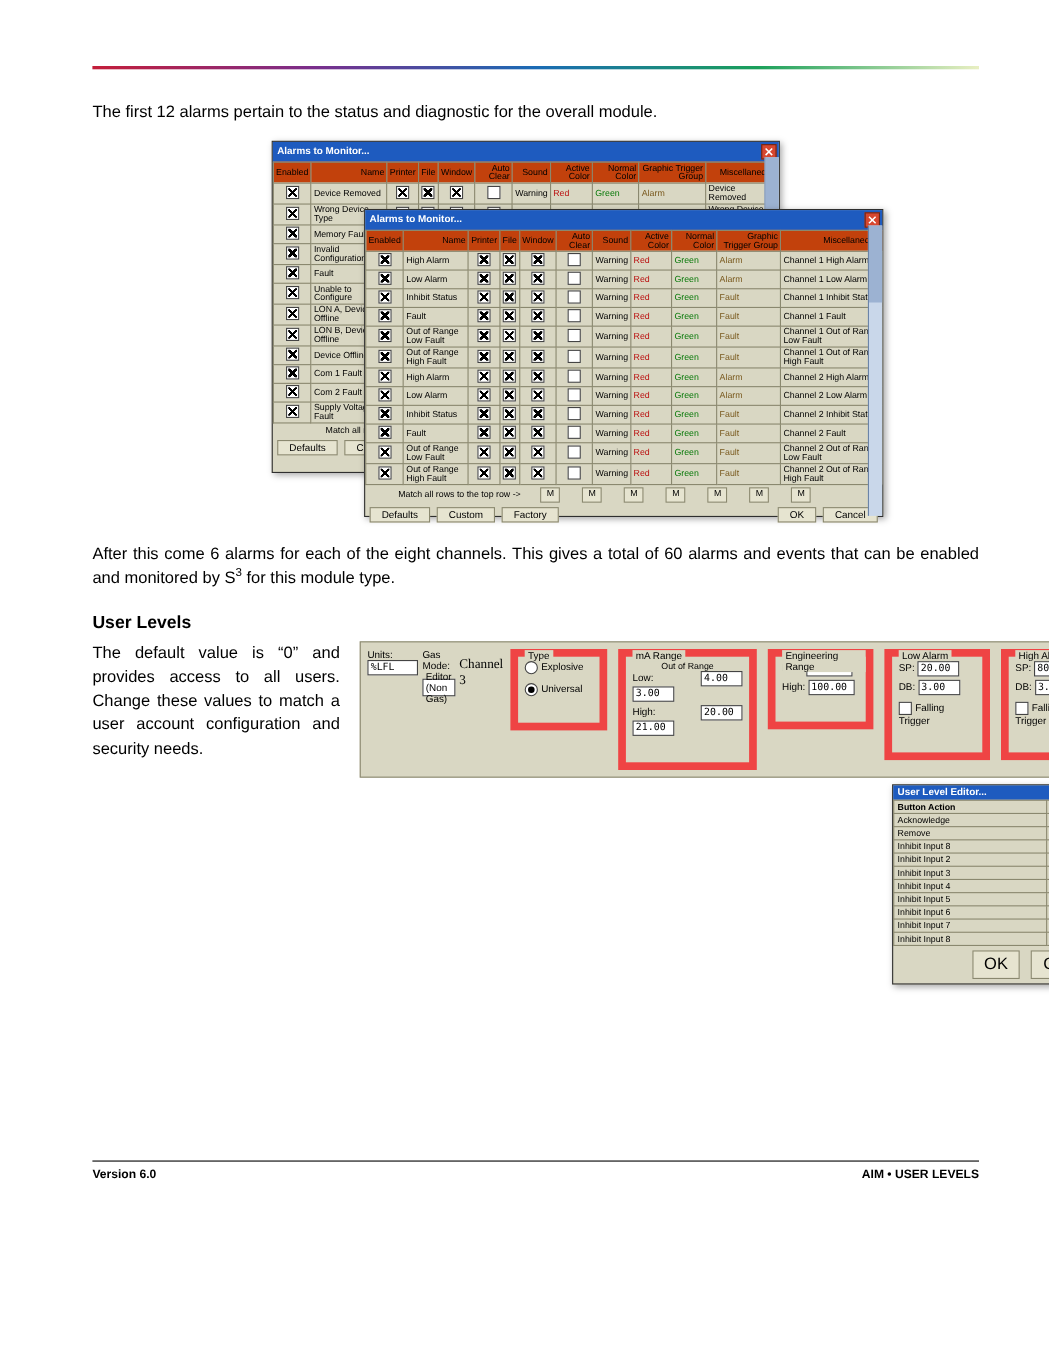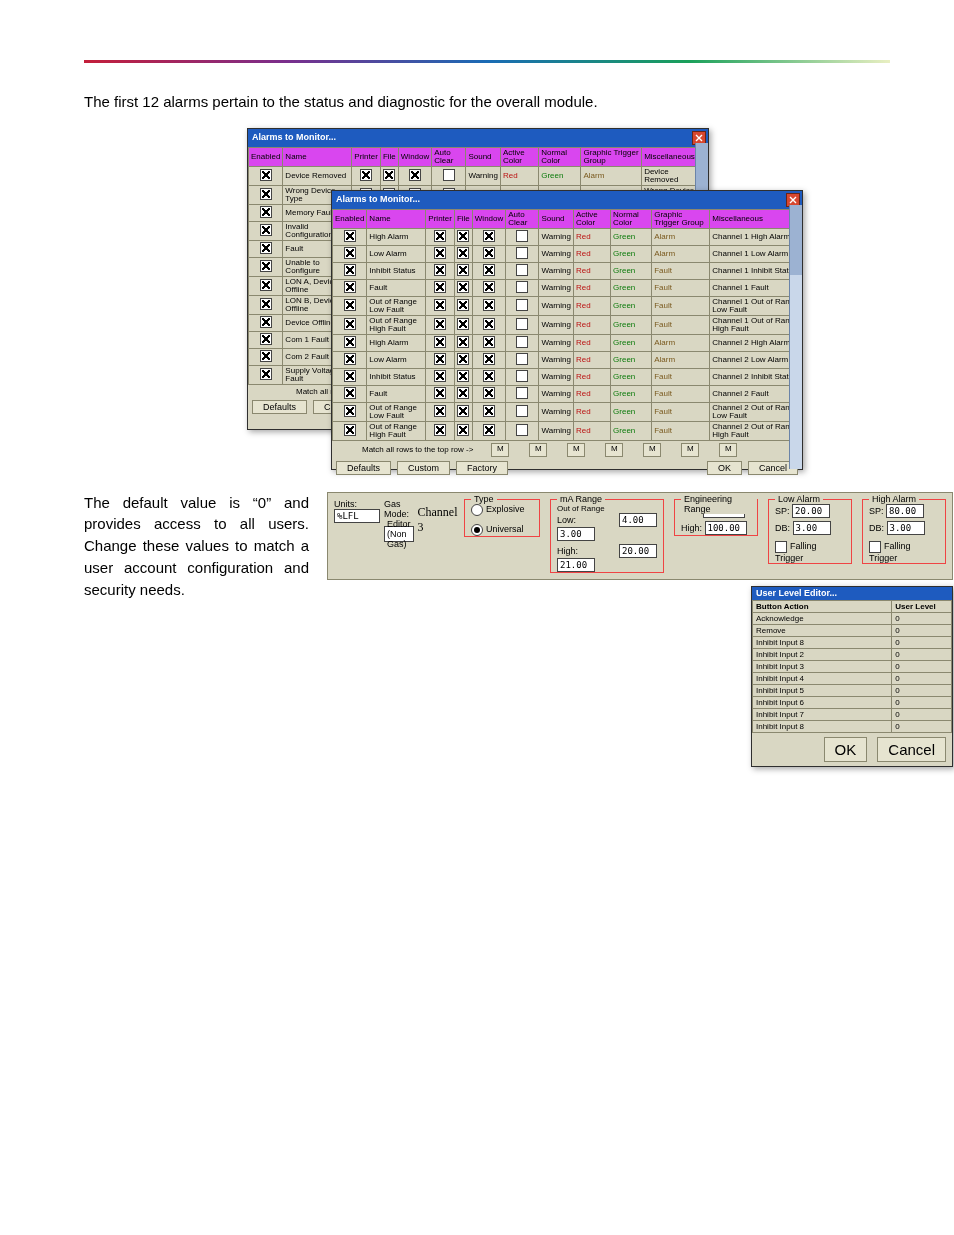--- a/index.html
+++ b/index.html
@@ -12,21 +12,21 @@
   sup{font-size:.7em}
   h2{font:900 16px/1 Arial,sans-serif;margin:22px 0 8px}
   .figwrap{margin:14px 0 18px;text-align:center}
   .fig{display:inline-block;position:relative;width:480px;text-align:left}
   .win{position:absolute;background:#d9d7c3;border:1px solid #2f2f2f;box-shadow:2px 2px 6px rgba(0,0,0,.35)}
   .tbar{background:#1e5bbf;color:#fff;font:700 9px/1 Arial;display:flex;align-items:center;justify-content:space-between;padding:2px 2px 2px 4px}
   .closebox{width:12px;height:12px;background:#d7472f;display:flex;align-items:center;justify-content:center;border:1px solid #6a2416}
   .closebox svg{width:8px;height:8px}
   table.alarms{width:100%;border-collapse:collapse;font:8px/1 Arial;color:#000}
   table.alarms th,table.alarms td{border:1px solid #8a886f;padding:1px 2px;background:#d9d7c3;vertical-align:middle}
-  table.alarms th{font-weight:400;background:#d946ef;text-align:left}
+  table.alarms th{font-weight:400;background:#c2410c;text-align:right}
   .cb{width:10px;height:10px;border:1px solid #444;background:#fff;display:inline-block;position:relative}
   .cb.on::after{content:"";position:absolute;inset:1px;background:linear-gradient(135deg,transparent 40%,#000 40%,#000 60%,transparent 60%),linear-gradient(45deg,transparent 40%,#000 40%,#000 60%,transparent 60%)}
   .red{color:#b11}
   .grn{color:#0a7a0a}
   .br{color:#7a5a1f}
   .btnrow{display:flex;gap:6px;font:9px Arial;padding:4px}
   .wbtn{border:1px solid #8a886f;background:#e6e4d0;padding:1px 10px}
   .mbtn{border:1px solid #8a886f;background:#e6e4d0;width:16px;height:12px;font:8px Arial;text-align:center}
   .scroll{position:absolute;right:0;top:14px;bottom:0;width:12px;background:#c9d7ea;border-left:1px solid #6b84a8}
   .scroll::before{content:"";position:absolute;top:0;left:0;right:0;height:70px;background:#9cb2d2}
@@ -35,21 +35,21 @@
   .panel{flex:1}
   .cfg{background:#d9d7c3;border:1px solid #8a886f;padding:6px;font:9px Arial;color:#000;position:relative}
   .cfgrow{display:flex;align-items:flex-start;gap:10px}
   .cfgcol{display:flex;flex-direction:row;gap:4px}
   .lbl{font:9px Arial}
   .inp{border:1px solid #444;background:#fff;padding:0 2px;height:12px;display:inline-flex;align-items:center;font:9px monospace}
   .sel{border:1px solid #444;background:#fff;height:14px;display:inline-flex;align-items:center;padding:0 2px;font:9px Arial}
   .radio{width:10px;height:10px;border:1px solid #444;border-radius:50%;background:#fff;display:inline-block;vertical-align:middle;margin-right:3px;position:relative}
   .radio.on::after{content:"";position:absolute;inset:2px;border-radius:50%;background:#000}
   .chk{width:10px;height:10px;border:1px solid #444;background:#fff;display:inline-block;vertical-align:middle;margin-right:3px}
-  .group{border:1px solid #ef4444;padding:4px 6px 0;position:relative}
+  .group{border:7px solid #ef4444;padding:4px 6px 24px;position:relative}
   .group>legend{position:absolute;top:-6px;left:6px;background:#d9d7c3;padding:0 3px;font:9px Arial}
   .chan{font:12px "Times New Roman",serif;margin-top:6px}
   .cfgbtns{display:flex;gap:6px;justify-content:flex-start;margin-top:8px;margin-left:60px}
   .oval{position:absolute;border:2px solid #c41e3a;border-radius:50%;width:74px;height:26px;pointer-events:none}
   .ule{position:relative;margin-top:6px;margin-left:auto;width:200px;border:1px solid #2f2f2f;box-shadow:2px 2px 6px rgba(0,0,0,.35);background:#d9d7c3}
   table.ul{width:100%;border-collapse:collapse;font:8px Arial}
   table.ul th,table.ul td{border:1px solid #8a886f;padding:1px 3px;background:#d9d7c3}
   .okrow{display:flex;gap:10px;justify-content:flex-end;padding:4px 6px}
   .ftr{display:flex;justify-content:space-between;font:700 11px Arial;border-top:1px solid #000;padding-top:6px;margin-top:160px}
 </style>
@@ -459,40 +459,42 @@
             <div class="btnrow" style="padding:0">
               <span class="wbtn">OK</span>
               <span class="wbtn">Cancel</span>
             </div>
           </div>
           <div class="scroll"></div>
         </div>
       </div>
     </div>
 
-
+    <p><span>After this come 6 alarms for each of the eight channels.  This gives a total of 60 alarms and events that can be enabled and monitored by S</span><sup>3</sup><span> for this module type.</span></p>
+
+    <h2>User Levels</h2>
 
     <div class="cols2">
       <div class="side">The default value is “0” and provides access to all users. Change these values to match a user account configuration and security needs.</div>
       <div class="panel">
         <div class="cfg">
           <div class="cfgrow">
             <div class="cfgcol" style="width:120px">
               <div><span class="lbl">Units:</span> <span class="inp" style="width:40px">%LFL</span></div>
               <div><span class="lbl">Gas Mode:</span> <span class="sel">Editor (Non Gas)</span></div>
               <div class="chan">Channel 3</div>
             </div>
             <div class="group" style="width:62px">
               <legend>Type</legend>
               <div><span class="radio"></span><span>Explosive</span></div>
               <div style="margin-top:8px"><span class="radio on"></span><span>Universal</span></div>
             </div>
             <div class="group" style="width:100px">
               <legend>mA Range</legend>
-              <div style="text-align:left;font:8px Arial">Out of Range</div>
+              <div style="text-align:center;font:8px Arial">Out of Range</div>
               <div><span>Low:</span> <span class="inp" style="width:32px">4.00</span> <span class="inp" style="width:32px">3.00</span></div>
               <div style="margin-top:3px"><span>High:</span> <span class="inp" style="width:32px">20.00</span> <span class="inp" style="width:32px">21.00</span></div>
             </div>
             <div class="group" style="width:70px">
               <legend>Engineering Range</legend>
               <div><span>Low:</span> <span class="inp" style="width:36px">0.00</span></div>
               <div style="margin-top:3px"><span>High:</span> <span class="inp" style="width:36px">100.00</span></div>
             </div>
             <div class="group" style="width:70px">
               <legend>Low Alarm</legend>
@@ -563,13 +565,17 @@
             </table>
           <div class="okrow">
             <span class="wbtn">OK</span>
             <span class="wbtn">Cancel</span>
           </div>
         </div>
       </div>
     </div>
   </div>
 
+  <div class="ftr">
+    <span>Version 6.0</span>
+    <span>AIM • USER LEVELS</span>
+  </div>
 </div>
 
 </body></html>

